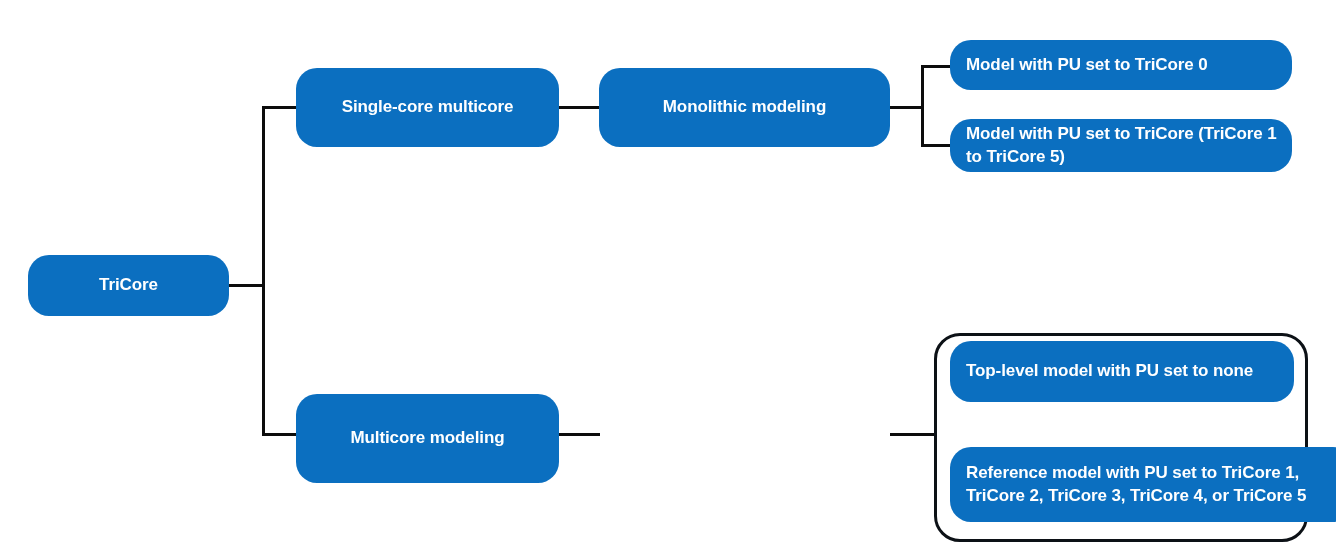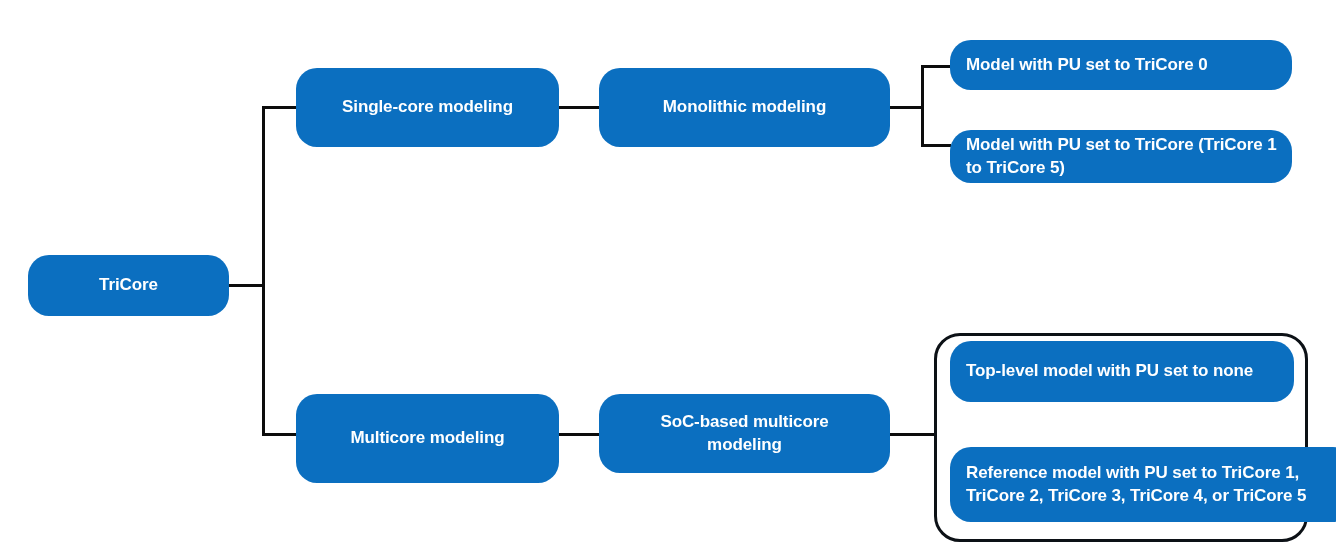--- a/index.html
+++ b/index.html
@@ -82,42 +82,39 @@
 
   <div class="line-h" style="left:890px; top:433px; width:45px;"></div>
 
   <div class="group-outline" style="left:934px; top:333px; width:374px; height:209px;"></div>
 
   <div class="node center" style="left:28px; top:255px; width:201px; height:61px;">
     <span class="txt">TriCore</span>
   </div>
 
   <div class="node center" style="left:296px; top:68px; width:263px; height:79px;">
-    <span class="txt">Single-core modeling</span>
+    <span class="txt">Single-core multicore</span>
   </div>
 
   <div class="node center" style="left:599px; top:68px; width:291px; height:79px; padding:0 44px;">
     <span class="txt">Monolithic modeling</span>
   </div>
 
   <div class="node left" style="left:950px; top:40px; width:342px; height:50px;">
     <span class="txt">Model with PU set to TriCore 0</span>
   </div>
 
-  <div class="node left" style="left:950px; top:119px; width:342px; height:53px;margin-top:11px;">
+  <div class="node left" style="left:950px; top:119px; width:342px; height:53px;">
     <span class="txt">Model with PU set to TriCore (TriCore 1 to TriCore 5)</span>
   </div>
 
   <div class="node center" style="left:296px; top:394px; width:263px; height:89px;">
     <span class="txt">Multicore modeling</span>
   </div>
 
-  <div class="node center" style="left:599px; top:394px; width:291px; height:79px; padding:0 32px;">
-    <span class="txt">SoC-based multicore modeling</span>
-  </div>
 
   <div class="node left" style="left:950px; top:341px; width:344px; height:61px;">
     <span class="txt">Top-level model with PU set to none</span>
   </div>
 
 
   <div class="node left" style="left:950px; top:447px; width:404px; height:75px;">
     <span class="txt">Reference model with PU set to TriCore 1, TriCore 2, TriCore 3, TriCore 4, or TriCore 5</span>
   </div>
 

